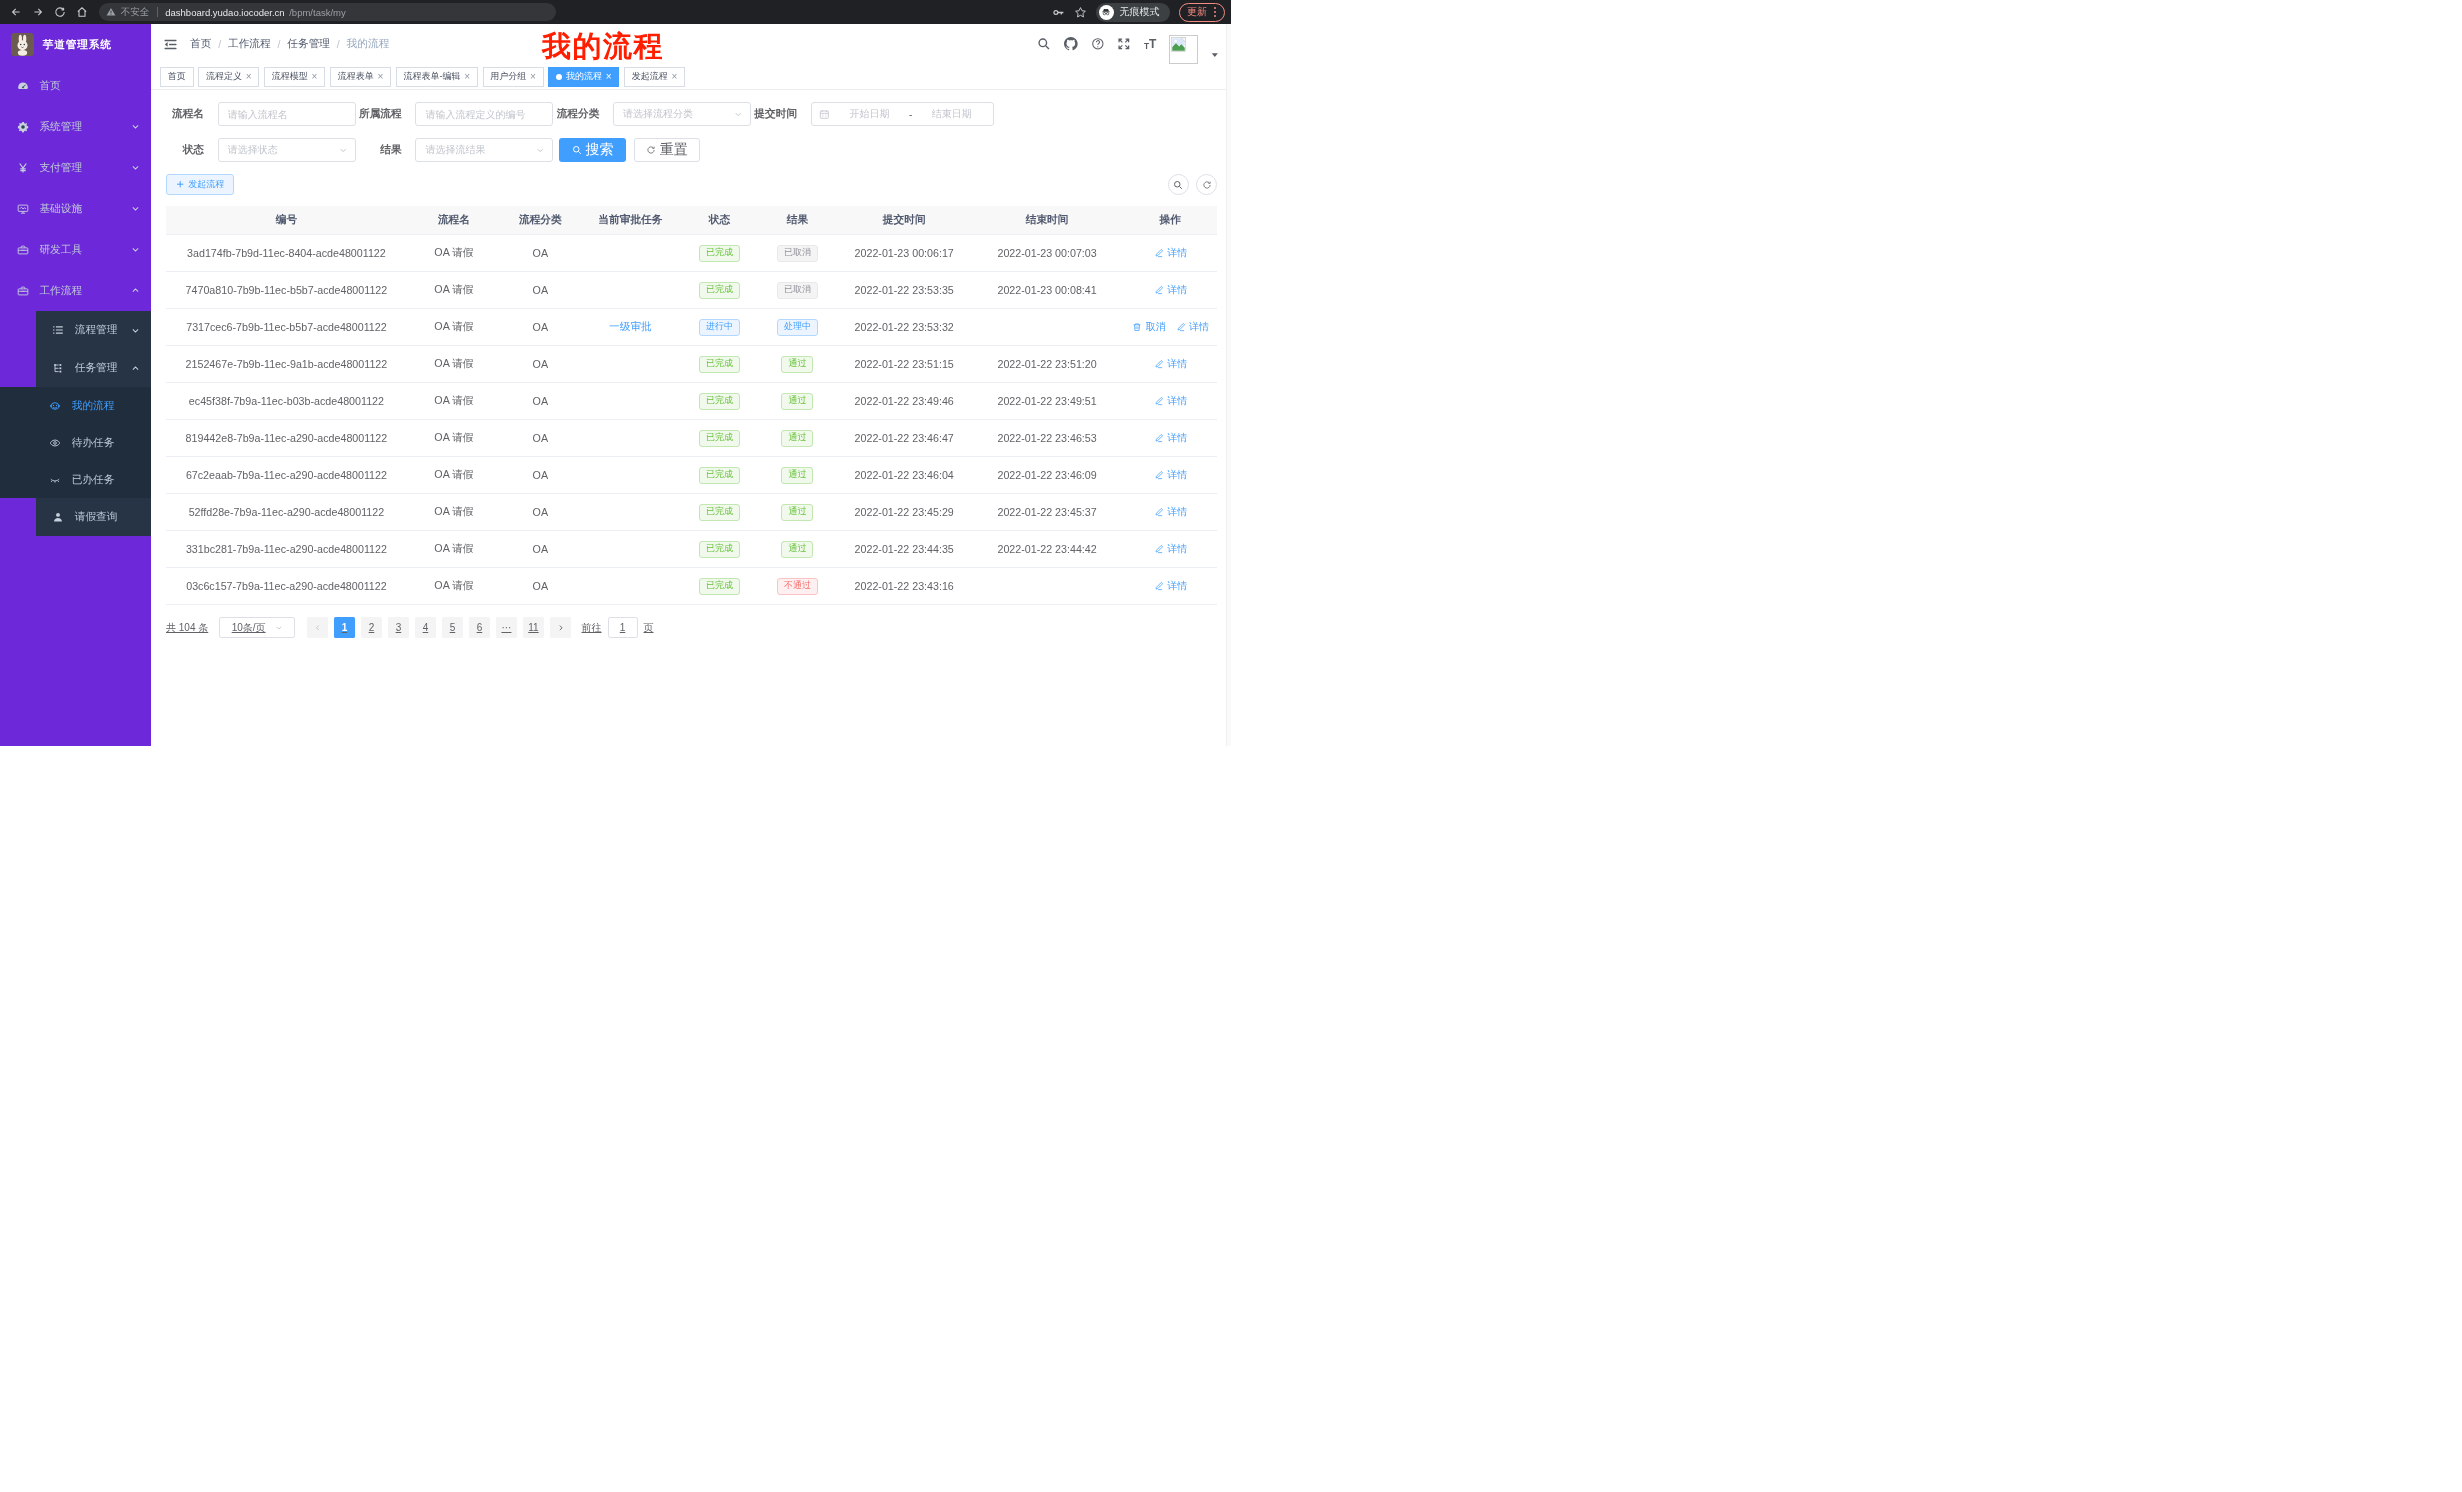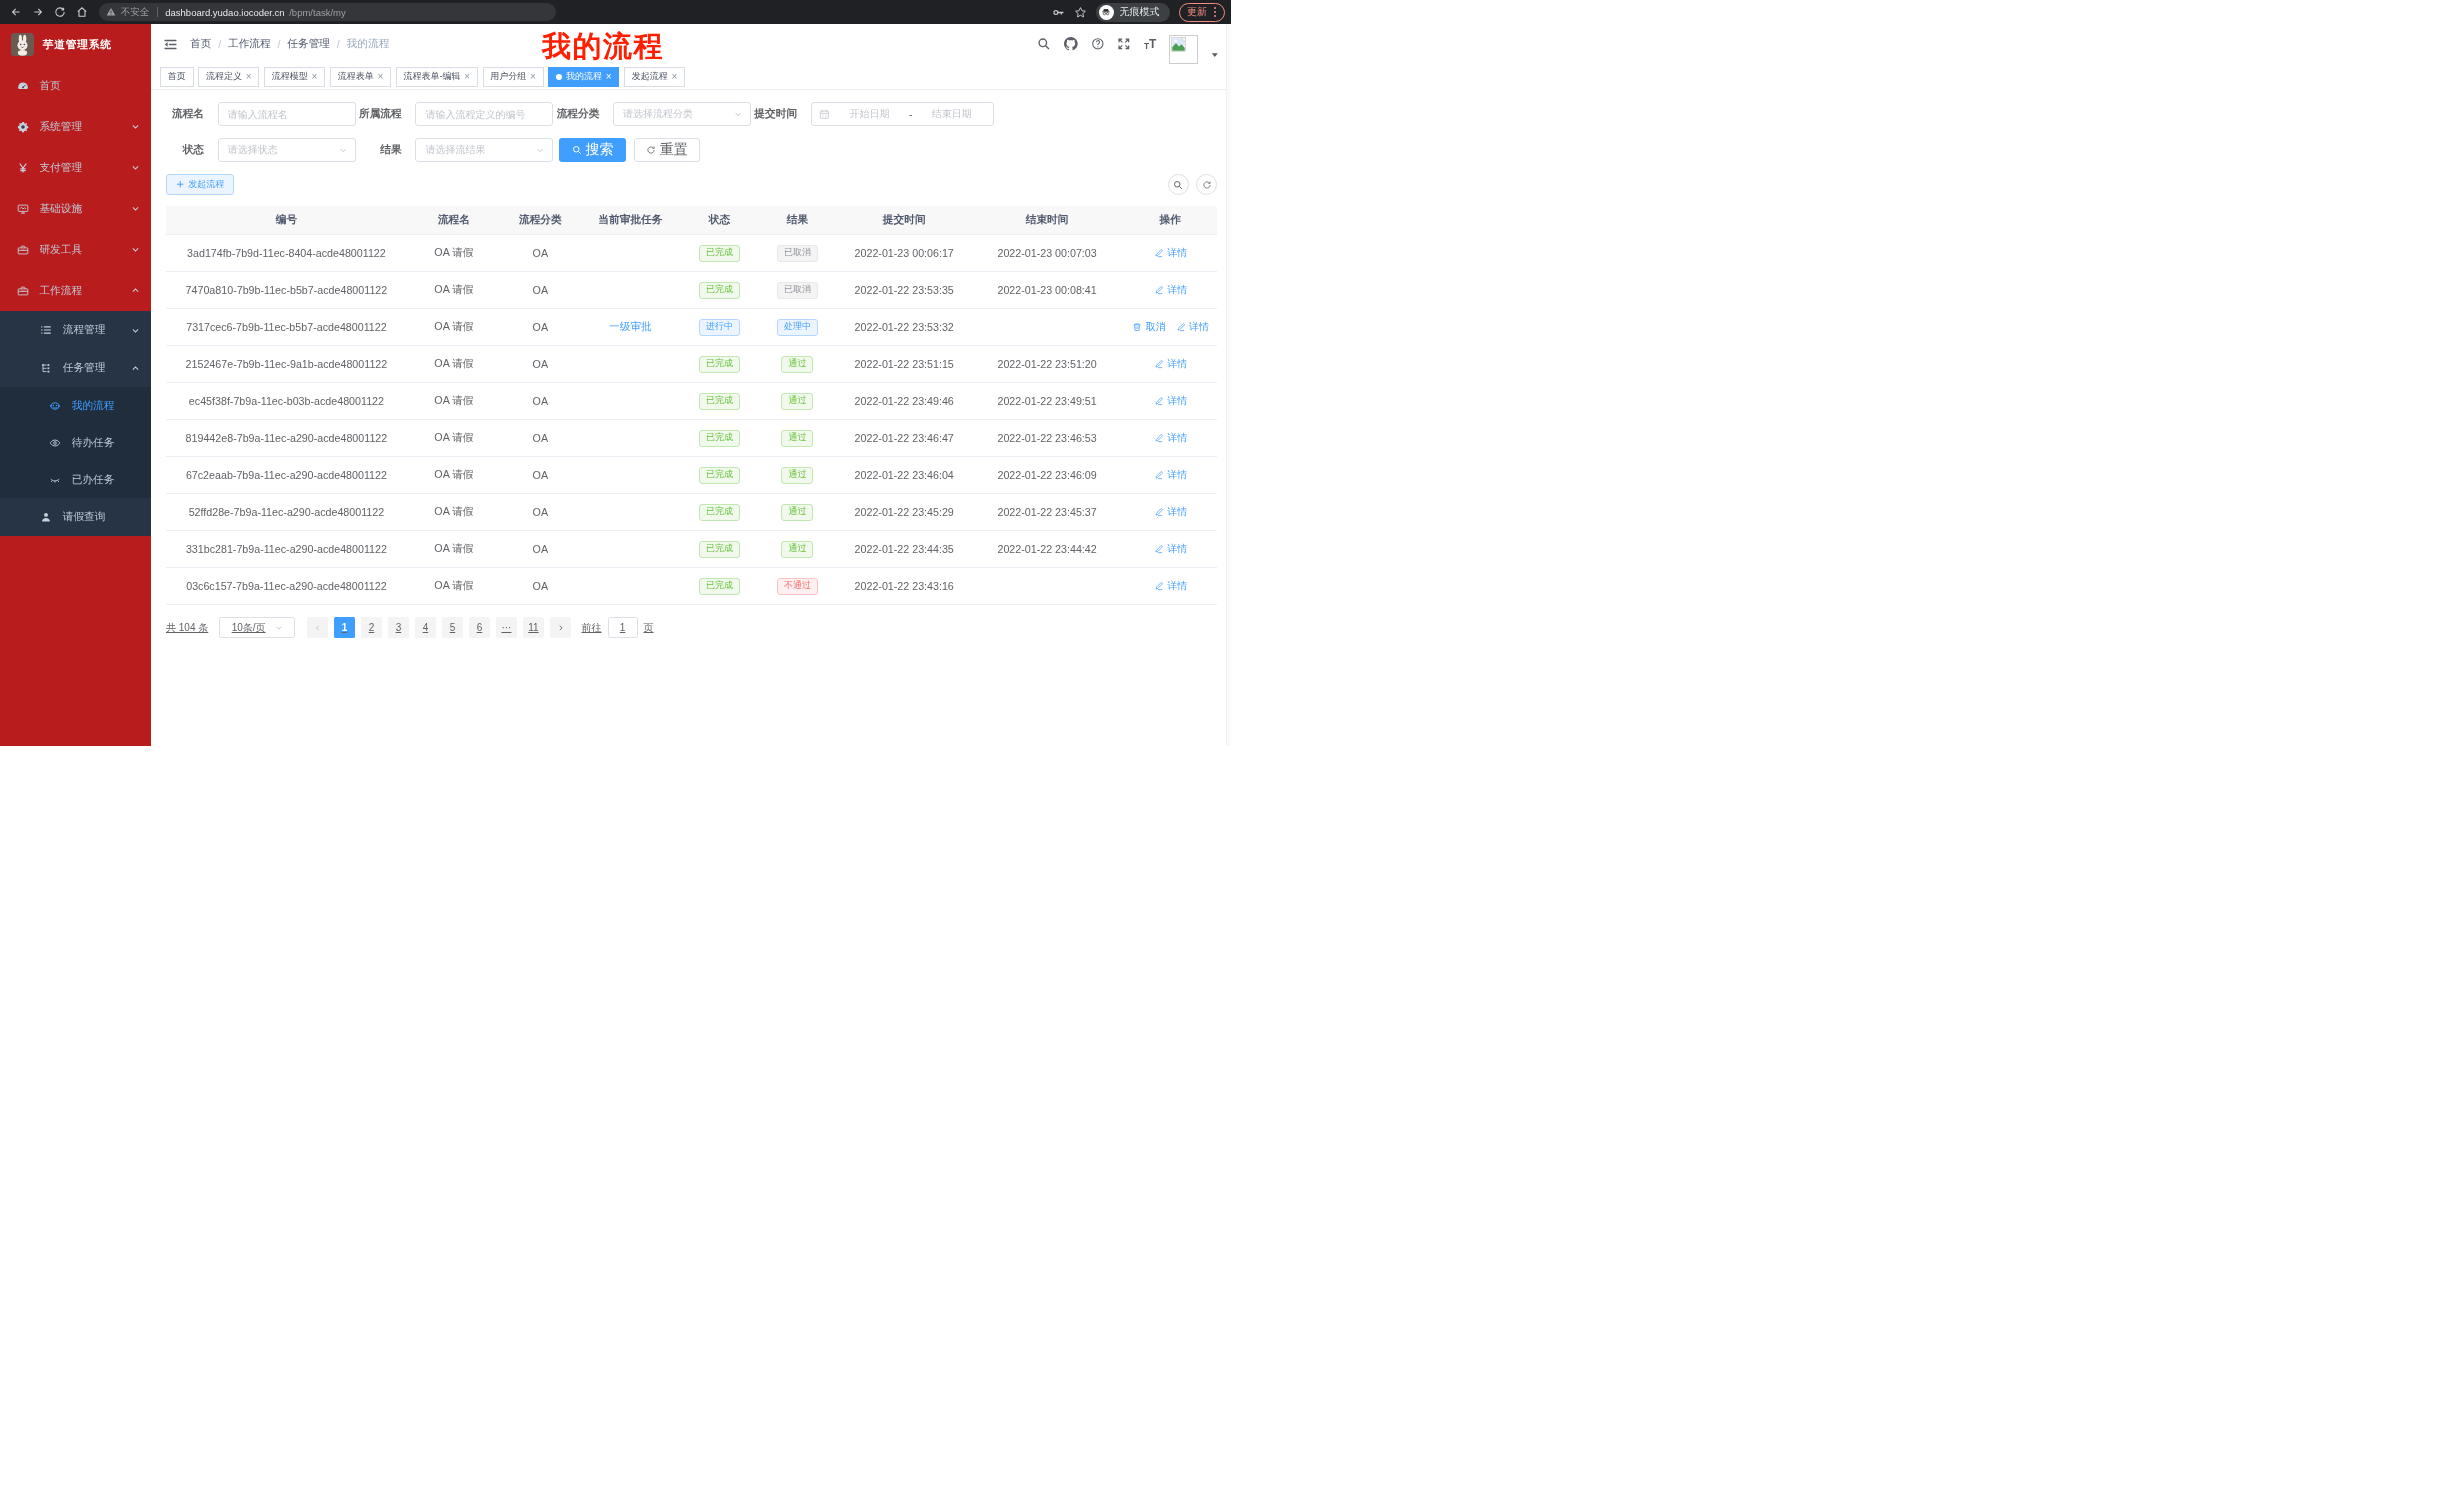--- a/index.html
+++ b/index.html
@@ -21,30 +21,30 @@
 .b-ic { width:13px; height:13px; color:#c7cacd; cursor:pointer; }
 .incog-pill { height:19px; background:#3c4043; border-radius:10px; display:flex; align-items:center; gap:6px; padding:0 10px 0 2.3px; color:#e8eaed; font-size:10px;justify-content:space-between; }
 .incog-circle { width:15px; height:15px; background:#fff; border-radius:50%; display:flex; align-items:center; justify-content:center; }
 .incog-circle svg { width:10px; height:10px; }
 .update-pill { height:19px; border:0.8px solid #f28b82; border-radius:10px; color:#f28b82; display:flex; align-items:center; gap:7px; padding:0 7.6px; font-size:10px; cursor:pointer; }
 .dots { display:flex; flex-direction:column; gap:1.9px; }
 .dots i { width:2.3px; height:2.3px; border-radius:50%; background:#f28b82; }
 
 
 .app { display:flex; height:722px; }
-.sidebar { width:151px; background:#b91c1c; flex-shrink:0; color:#bfcbd9; overflow:hidden; }
+.sidebar { width:151px; background:#6d28d9; flex-shrink:0; color:#bfcbd9; overflow:hidden; }
 .logo-row { height:41px; display:flex; align-items:center; gap:8.4px; padding-left:11.4px; cursor:pointer; }
 .logo-img { width:23px; height:23px; }
 .logo-img svg { width:23px; height:23px; border-radius:3px; }
 .app-title { color:#fff; font-size:10.7px; font-weight:bold; letter-spacing:0.8px; }
 .menu-item { display:flex; align-items:center; position:relative; font-size:10.7px; cursor:pointer; }
 .menu-item .ic { margin-right:10.7px; color:#c7d0dc; }
 .mi-chevron { position:absolute; right:10.7px; margin-right:0 !important; width:9px !important; height:9px !important; color:#8d9cab; }
 .lvl1 { height:41px; padding-left:16.7px; }
-.lvl2 { height:38px; padding-left:40px; background:#263445; }
+.lvl2 { height:38px; padding-left:16px; background:#263445;margin-left:36px; }
 .lvl3 { height:37px; padding-left:49px; background:#1f2d3d; }
 .menu-item.active, .menu-item.active .ic { color:#409eff; }
 
 .main { flex:1; position:relative; background:#fff; min-width:0; }
 .page-header { height:40px; display:flex; align-items:center; padding:0 12px; }
 .hamburger { width:15px; height:15px; color:#5a5e66; margin-right:12px; cursor:pointer; }
 .breadcrumb { font-size:10.7px; display:flex; align-items:center; }
 .bc-item { color:#515a6e; cursor:pointer; }
 .bc-sep { color:#c0c4cc; margin:0 6.8px; }
 .bc-current { color:#97a8be; }

